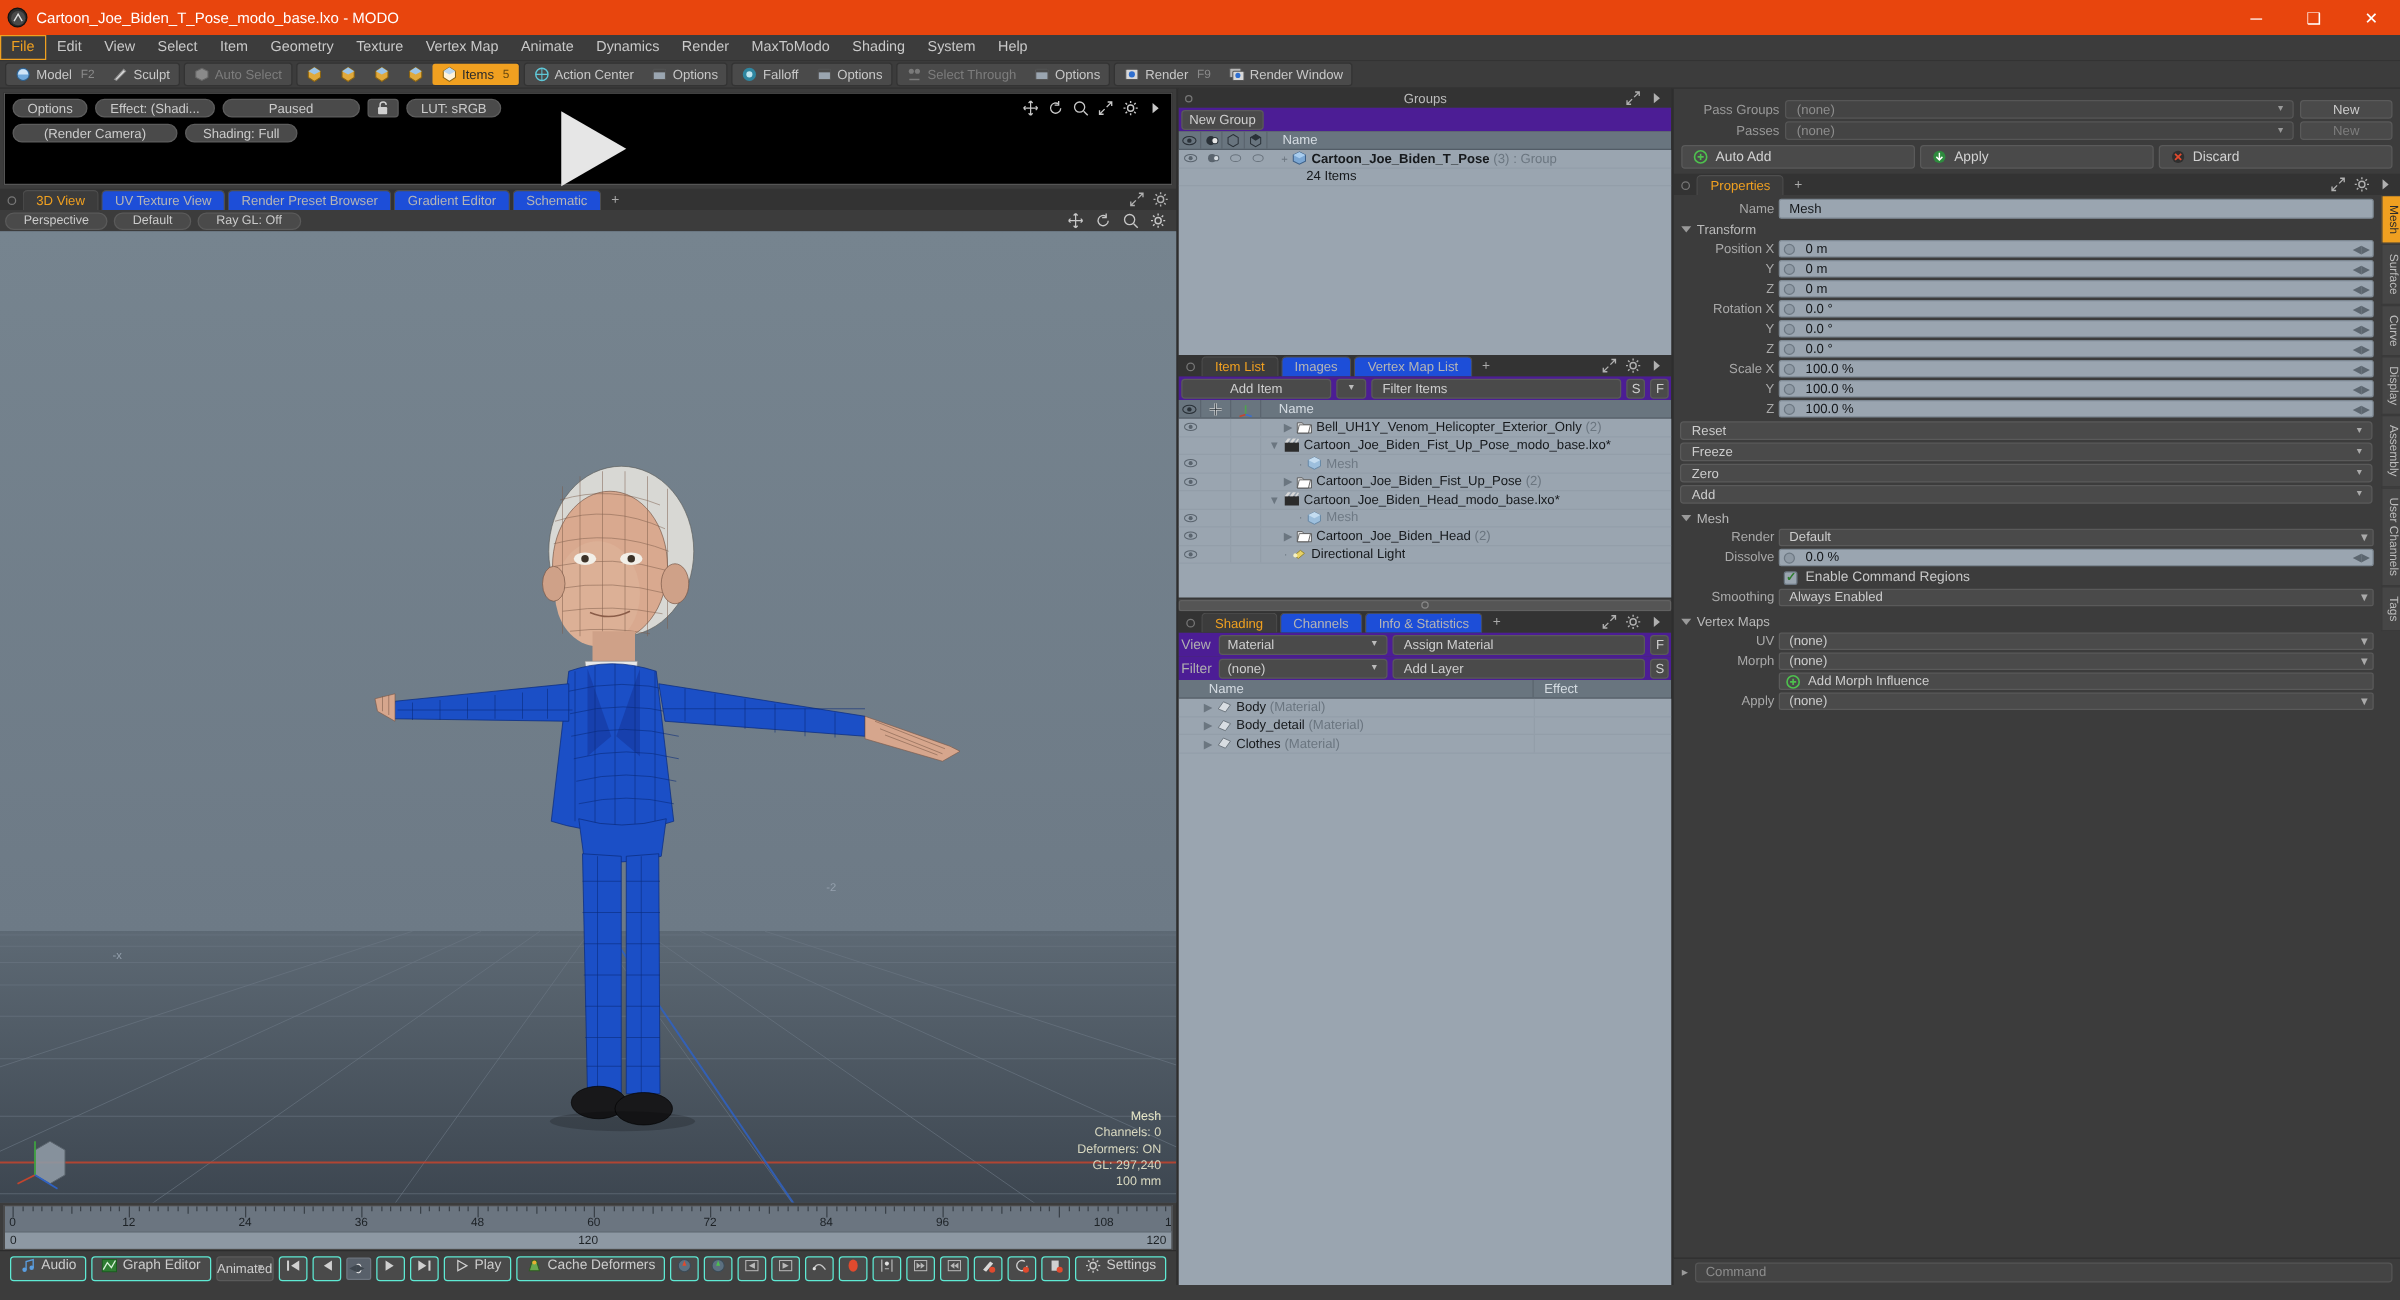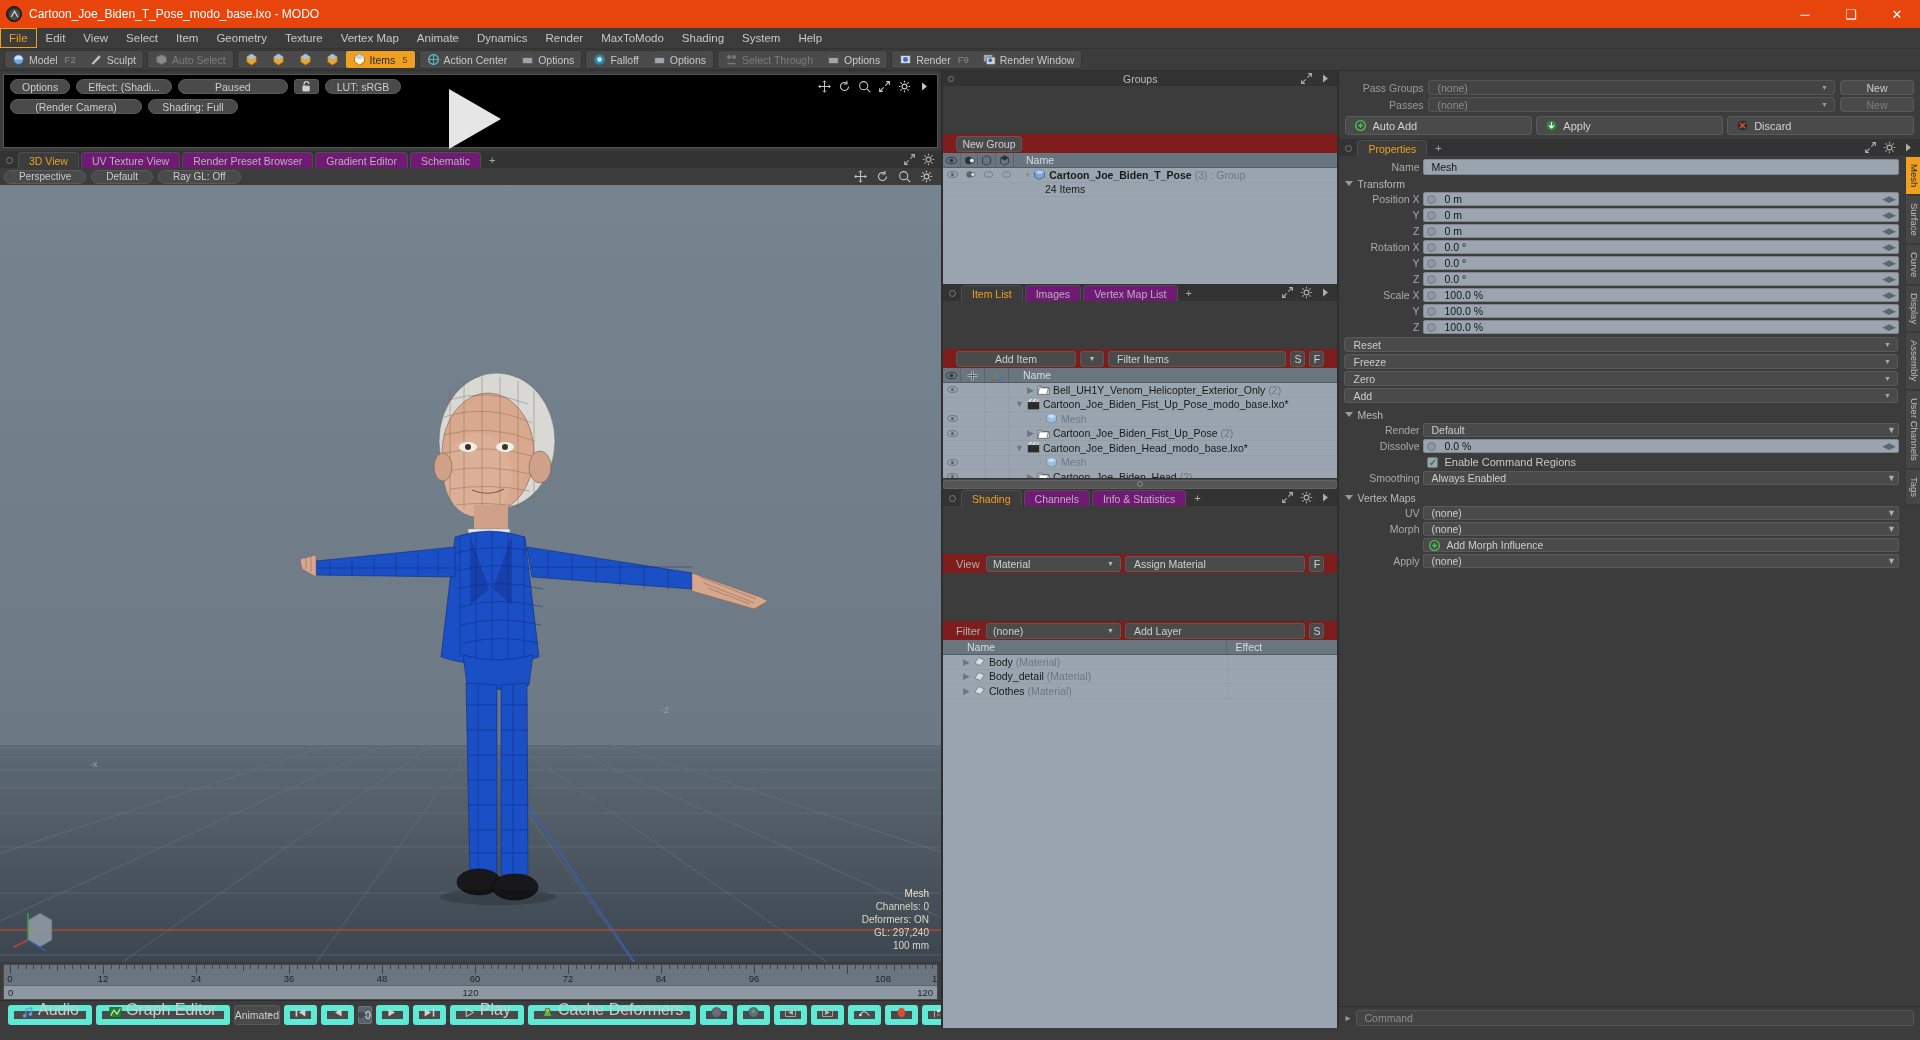--- a/index.html
+++ b/index.html
@@ -68,21 +68,21 @@
               width: 0; height: 0; border-left: 52px solid #e6e6e6;
               border-top: 30px solid transparent; border-bottom: 30px solid transparent; }
   .renderpane .vpicons { position: absolute; right: 6px; top: 5px; display: flex; gap: 7px; }
 
   
   .tabstrip { height: 17px; background: #333; display: flex; align-items: flex-end;
               padding-left: 4px; position: relative; }
   .tabdot { width: 7px; height: 7px; border-radius: 50%; border: 1px solid #777;
             margin: 0 5px 4px 2px; flex: none; }
   .tab { height: 16px; padding: 0 10px; display: flex; align-items: center;
-         font-size: 10.5px; color: #b5b5b5; background: #701a75;
+         font-size: 10.5px; color: #b5b5b5; background: #1d4ed8;
          border-radius: 4px 4px 0 0; margin-right: 2px; border: 1px solid #4e4e4e;
          border-bottom: none; }
   .tab.sel { background: #3c3c3c; color: #f0a020; }
   .tabplus { padding: 0 6px; color: #aaa; align-self: center; }
   .tabstrip .right-icons { position: absolute; right: 6px; bottom: 2px;
                            display: flex; gap: 6px; align-items: center; }
 
   
   .vpbar { height: 17px; background: #3c3c3c; display: flex; align-items: center;
            gap: 5px; padding: 0 4px; position: relative; }
@@ -107,23 +107,23 @@
             transform: translateX(-50%); }
   .framebar { position: absolute; left: 0; right: 0; bottom: 0; height: 14px;
               background: #8d98a3; border-top: 1px solid #5a646e;
               display: flex; align-items: center; justify-content: space-between;
               padding: 0 4px; font-size: 9.5px; color: #1d2226; }
   .framebar .mid { position: absolute; left: 50%; transform: translateX(-50%); }
 
   
   .bottombar { height: 28px; background: #3c3c3c; display: flex; align-items: center;
                gap: 4px; padding: 0 8px; border-top: 1px solid #2c2c2c; }
-  .bbtn { display: flex; align-items: flex-end; gap: 4px; background: #4a4a4a;
-          border: 6px solid #5eead4; border-radius: 3px; height: 20px; padding: 0 7px;
-          font-size: 16px; color: #cdcdcd; white-space: nowrap; }
+  .bbtn { display: flex; align-items: flex-start; gap: 4px; background: #4a4a4a;
+          border: 1px solid #5eead4; border-radius: 3px; height: 20px; padding: 0 7px;
+          font-size: 11px; color: #cdcdcd; white-space: nowrap; }
   .bbtn.sq { padding: 0 4px; }
   .bsel { background: #4a4a4a; border: 1px solid #5a5a5a; border-radius: 3px;
           height: 20px; width: 108px; display: flex; align-items: center;
           justify-content: center; font-size: 10.5px; position: relative; color: #cdcdcd; }
   .bsel .car { position: absolute; right: 6px; font-size: 7px; color: #aaa; }
   .framefield { background: #58606a; border: 1px solid #6d757f; border-radius: 2px;
                 height: 18px; width: 62px; display: flex; align-items: center;
                 padding-left: 6px; font-size: 10.5px; color: #e2e2e2; position: relative; }
 
   
@@ -132,21 +132,21 @@
               justify-content: center; font-size: 10.5px; color: #bdbdbd;
               position: relative; }
   .panelhdr .pi { position: absolute; right: 5px; display: flex; gap: 6px; align-items: center; }
   .panelhdr .dot { position: absolute; left: 5px; width: 6px; height: 6px;
                    border-radius: 50%; border: 1px solid #777; }
   .ptabs { height: 17px; background: #333; display: flex; align-items: flex-end;
            padding-left: 4px; position: relative; }
   .ptabs .right-icons { position: absolute; right: 5px; bottom: 2px; display: flex;
                         gap: 6px; align-items: center; }
   .toolrow { height: 19px; display: flex; align-items: center; gap: 4px;
-             padding: 2px 13px; background: #7f1d1d; margin-top: 48px; }
+             padding: 2px 2px; background: #4c1d95; }
   .wbtn { background: #4a4a4a; border: 1px solid #5a5a5a; border-radius: 3px;
           height: 16px; display: flex; align-items: center; justify-content: center;
           font-size: 10.5px; color: #cfcfcf; }
   .wbtn.drop { justify-content: flex-start; padding-left: 6px; position: relative; }
   .wbtn.drop .car { position: absolute; right: 6px; font-size: 7px; color: #bbb; }
 
   .listhdr { height: 15px; background: #69757f; display: flex; align-items: center;
              font-size: 10.5px; color: #d6dde3; border-bottom: 1px solid #525c66; }
   .listhdr .c { border-right: 1px solid #5b656f; height: 100%; display: flex;
                 align-items: center; justify-content: center; }

